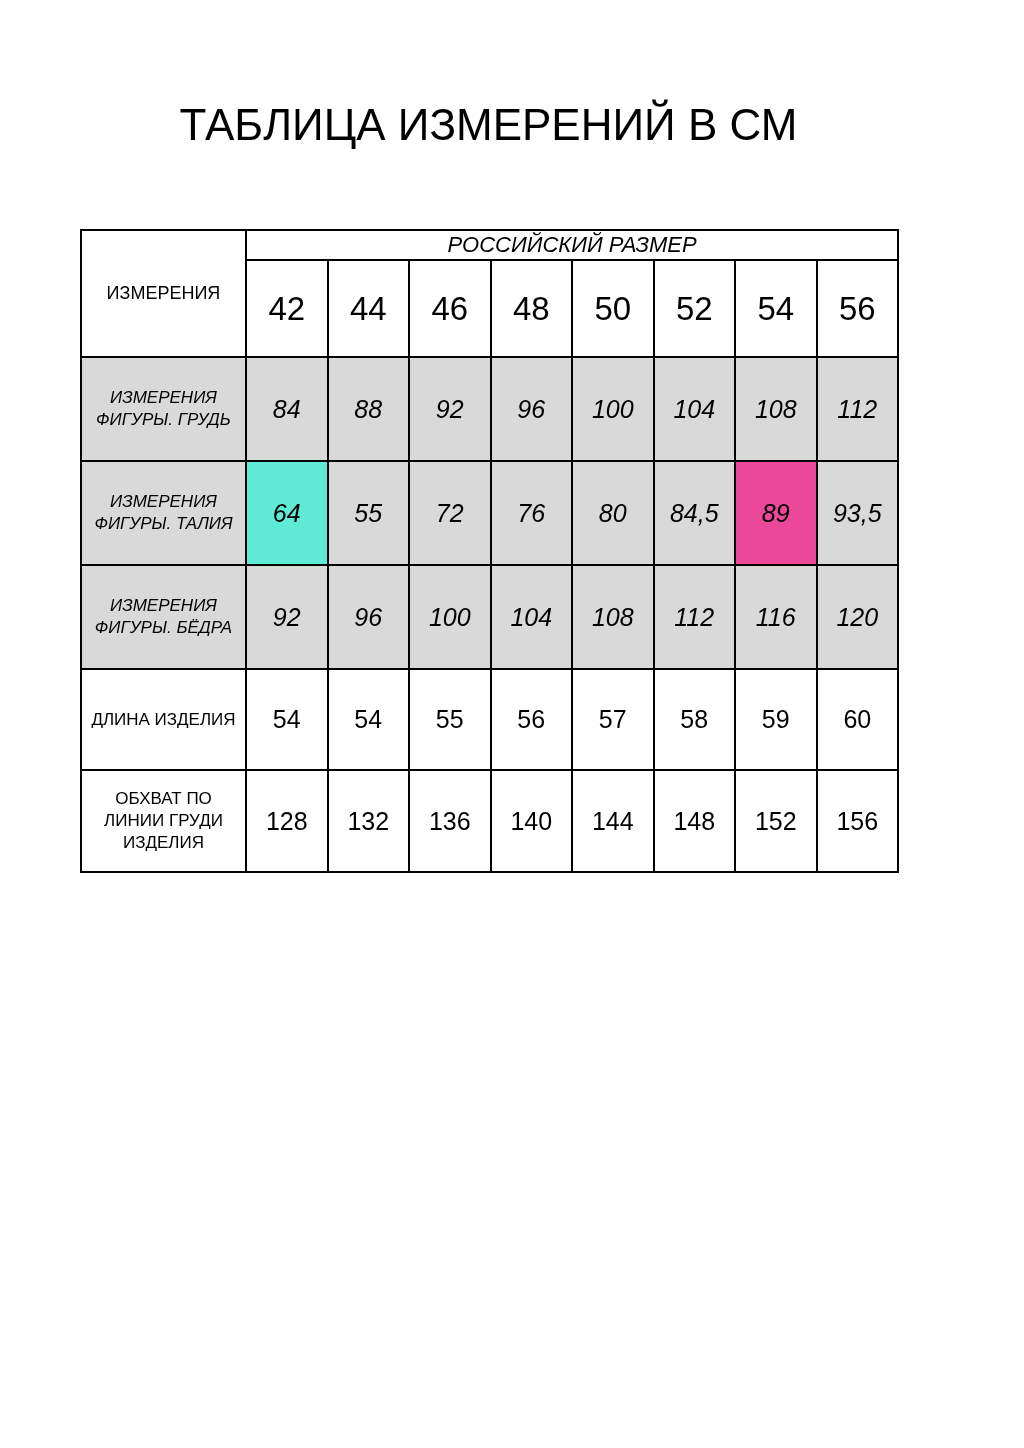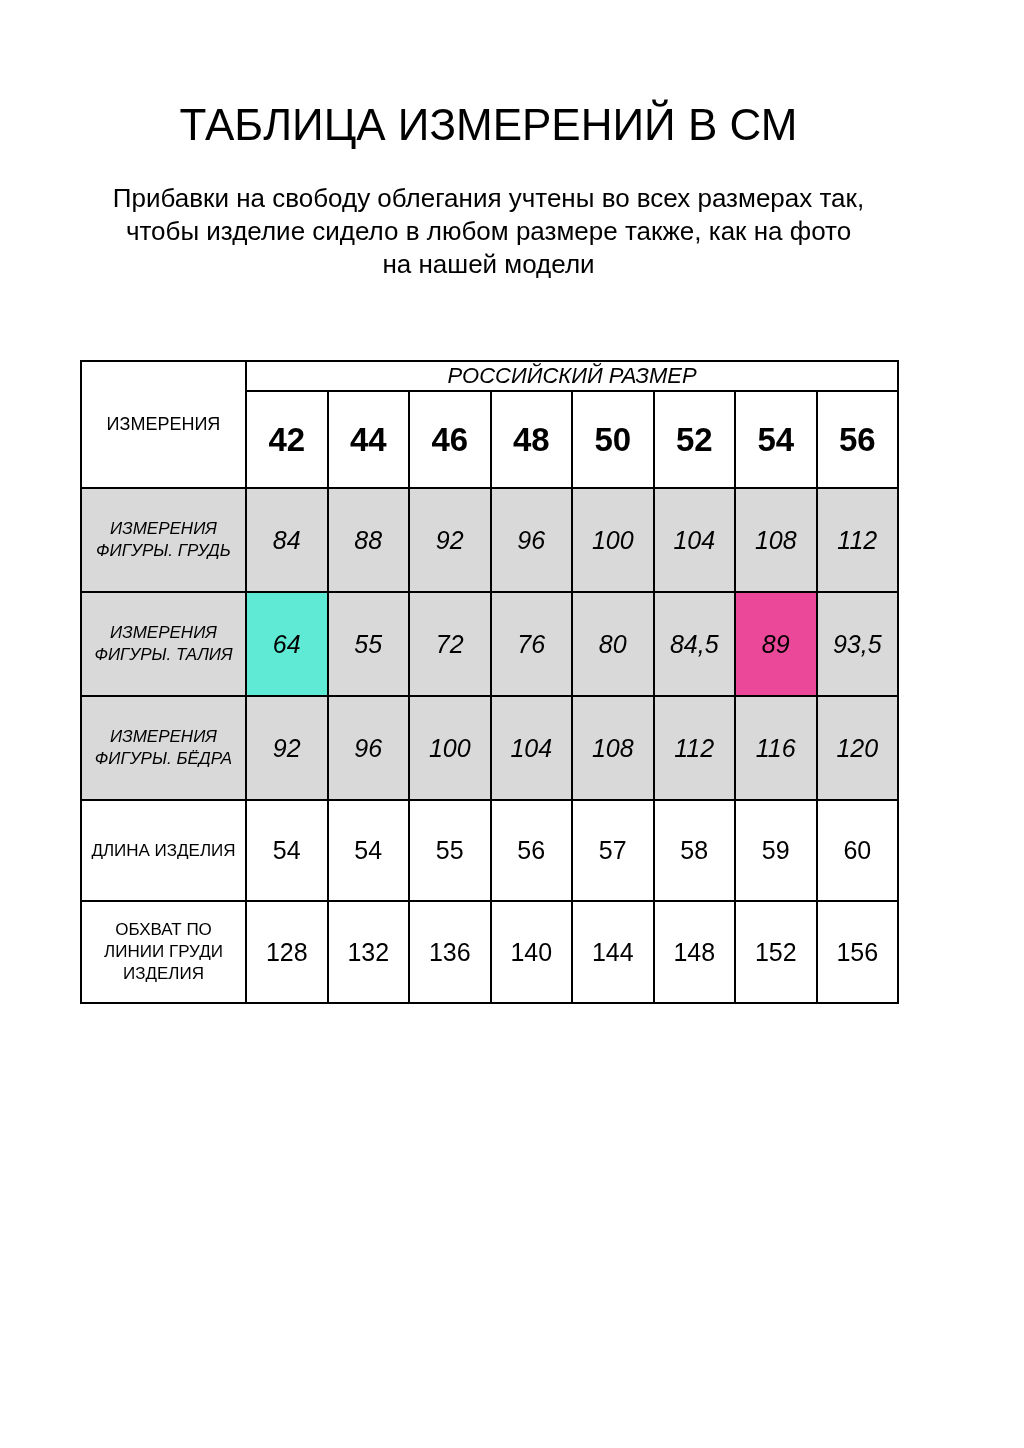--- a/index.html
+++ b/index.html
@@ -59,21 +59,21 @@
   td.group-header-cell {
     font-size: 22px;
     height: 28px;
     font-style: italic;
   }
   tr.sizes-row {
     height: 97px;
   }
   td.size-header-cell {
     font-size: 33px;
-    font-weight: 700;
+    font-weight: 400;
   }
   tr.body-row { height: 101px; }
   tr.row-shaded { height: 104px; }
   tr.row-last { height: 102px; }
   tr.row-shaded td { font-style: italic; }
   td.row-label-cell {
     font-size: 17px;
     line-height: 22px;
     white-space: pre-line;
   }
@@ -83,23 +83,20 @@
 </style>
 </head>
 <body>
 
 <div class="page">
   <div class="content">
 
     <div class="title">ТАБЛИЦА ИЗМЕРЕНИЙ В СМ</div>
 
 
-    <div class="note">Прибавки на свободу облегания учтены во всех размерах так,
-чтобы изделие сидело в любом размере также, как на фото
-на нашей модели</div>
 
     <table class="size-table">
       <colgroup>
         <col style="width:165px">
         <col style="width:81.5px">
           <col style="width:81.5px">
           <col style="width:81.5px">
           <col style="width:81.5px">
         <col style="width:81.5px">
           <col style="width:81.5px">

